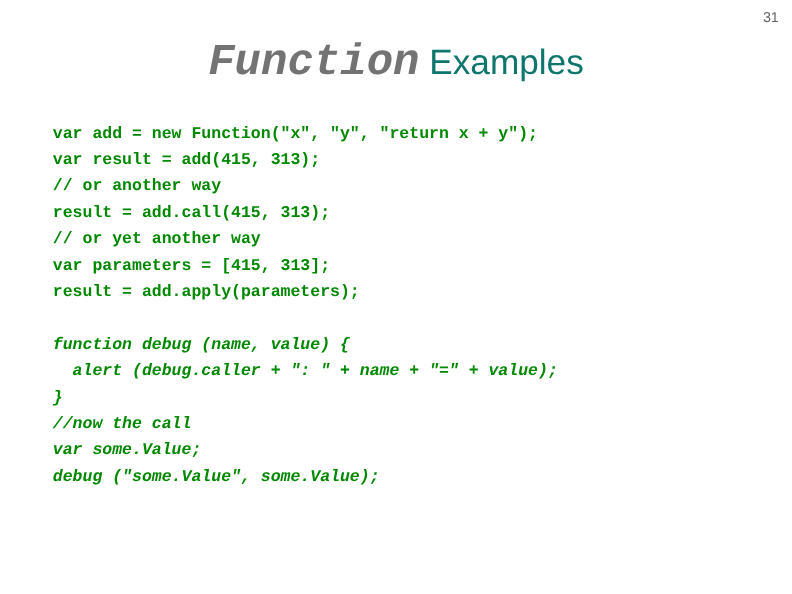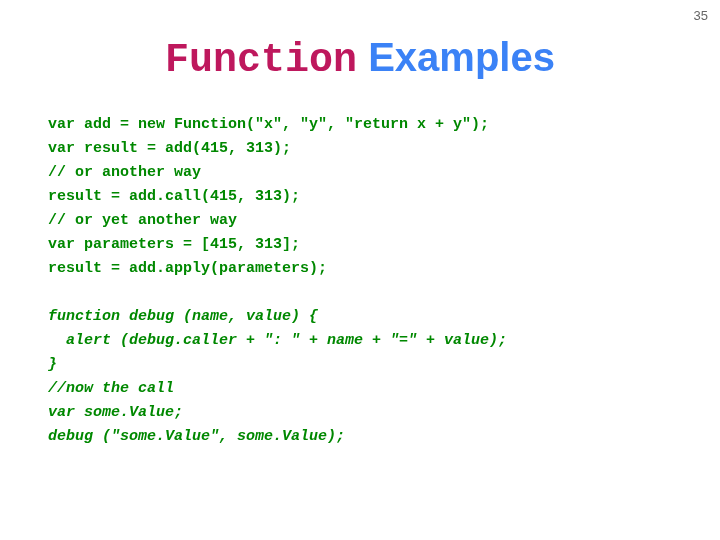--- a/index.html
+++ b/index.html
@@ -23,47 +23,48 @@
     }
     .title {
       text-align: center;
       padding-top: 35px;
       padding-bottom: 30px;
     }
     .title-mono {
       font-family: "Courier New", Courier, monospace;
       font-weight: bold;
       font-size: 40px;
-      color: #be185d;
+      color: #737373;
+      font-style: italic;
     }
     .title-regular {
       font-family: Arial, Helvetica, sans-serif;
-      font-size: 40px;
-      color: #3b82f6;
-      font-weight: bold;
+      font-size: 32px;
+      color: #0f766e;
+      font-weight: normal;
     }
     .code-block {
       padding-left: 48px;
       padding-right: 40px;
       font-family: "Courier New", Courier, monospace;
       font-weight: bold;
       font-size: 15px;
       color: #008800;
       line-height: 1.6;
       white-space: pre;
     }
     .code-block + .code-block {
       margin-top: 24px;
       font-style: italic;
     }
   </style>
 </head>
 <body>
 
-<div class="page-number">35</div>
+<div class="page-number">31</div>
 
 <div class="title">
   <span class="title-mono">Function</span><span class="title-regular"> Examples</span>
 </div>
 
 <div class="code-block">var add = new Function("x", "y", "return x + y");
 var result = add(415, 313);
 // or another way
 result = add.call(415, 313);
 // or yet another way

